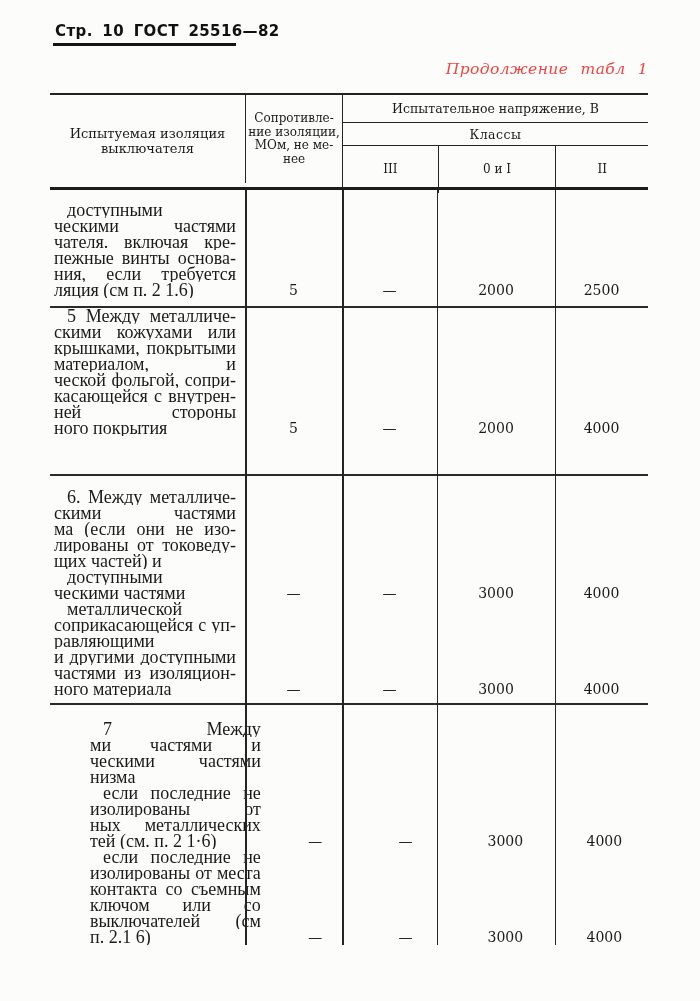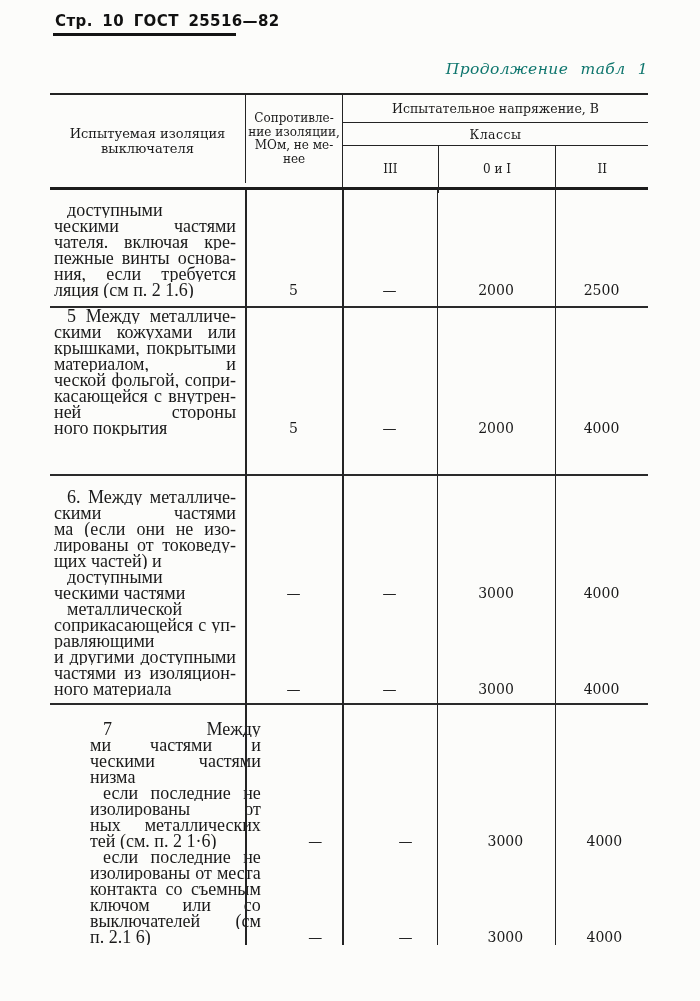--- a/index.html
+++ b/index.html
@@ -1,27 +1,27 @@
 <!DOCTYPE html>
 <html><head>
 <meta charset="utf-8">
 <style>
   html,body{margin:0;padding:0;background:#ffffff;}
   .page{
     position:relative;width:700px;height:1001px;background:#fcfcfa;
     font-family:"DejaVu Serif","Liberation Serif",serif;color:#1a1a1a;overflow:hidden;
   }
   
-  .pg-header{position:absolute;top:12px;left:55px;
+  .pg-header{position:absolute;top:22px;left:55px;
     font-family:"DejaVu Sans","Liberation Sans",sans-serif;font-weight:bold;
     font-size:15px;letter-spacing:.4px;word-spacing:4px;color:#111;}
   .pg-rule{width:183px;height:2.5px;background:#141414;margin:3px 0 0 -2px;}
   
   .continuation{position:absolute;top:60px;left:50px;width:598px;text-align:right;
-    font-style:italic;font-size:15.5px;letter-spacing:.4px;word-spacing:7px;color:#0f766e;}
+    font-style:italic;font-size:15.5px;letter-spacing:.4px;word-spacing:7px;color:#ef4444;}
   
   .gtable{position:absolute;top:93px;left:50px;width:598px;}
   .thead{position:relative;height:97px;box-sizing:border-box;
     border-top:2.5px solid #222;border-bottom:3px solid #1c1c1c;}
   .h-c1{position:absolute;left:0;top:0;bottom:0;width:195px;display:flex;flex-direction:column;
     justify-content:center;align-items:center;text-align:center;font-size:13px;line-height:15px;}
   .h-c2{position:absolute;left:195px;top:0;bottom:4px;width:97px;box-sizing:border-box;
     border-left:1.5px solid #242424;display:flex;flex-direction:column;justify-content:center;
     align-items:center;text-align:center;font-size:12px;line-height:13.5px;}
   .h-grp{position:absolute;left:292px;right:0;top:0;bottom:0;box-sizing:border-box;

